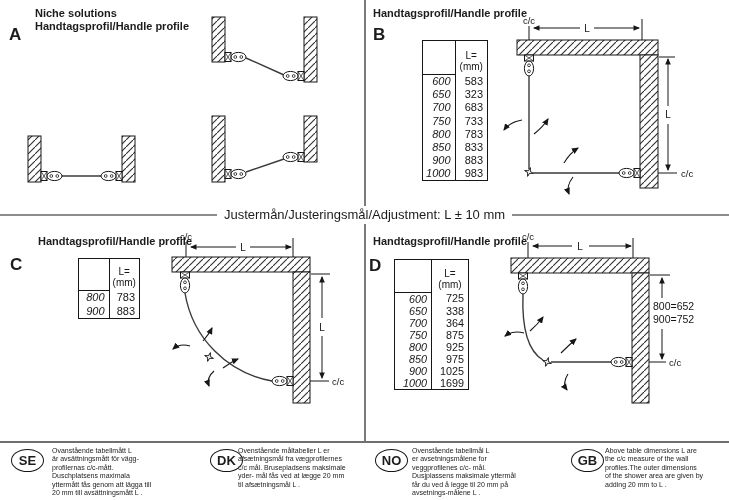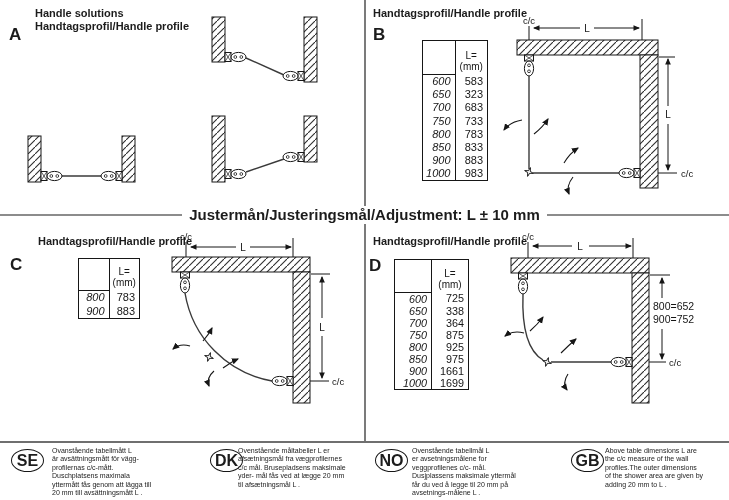--- a/index.html
+++ b/index.html
@@ -5,21 +5,21 @@
   html,body{margin:0;padding:0;background:#e8e8e8;}
   #canvas{
     position:relative;width:729px;height:500px;background:#ffffff;
     font-family:"Liberation Sans",sans-serif;color:#1c1c1c;overflow:hidden;
   }
   
   .vdiv{position:absolute;left:364px;width:2px;background:#7b7b7b;}
   .hline{height:2px;background:#8c8c8c;flex:1;}
   #adjust-band{position:absolute;top:206px;left:0;width:729px;height:17px;
     display:flex;align-items:center;gap:7px;}
-  #adjust-band .band-label{font-weight:bold;font-size:15px;white-space:nowrap;}
+  #adjust-band .band-label{font-weight:normal;font-size:13px;white-space:nowrap;}
   #bottom-rule{position:absolute;top:441px;left:0;width:729px;height:2px;background:#6f6f6f;}
   
   .sec-letter{position:absolute;font-weight:bold;font-size:17px;}
   .sec-title{position:absolute;font-weight:bold;font-size:11px;line-height:13px;white-space:nowrap;}
   
   .dim-table{position:absolute;border-collapse:collapse;background:#fff;
     border:1.4px solid #161616;table-layout:fixed;}
   .dim-table th,.dim-table td{padding:0;font-weight:normal;color:#161616;}
   .dim-table .h1{border-right:1.4px solid #161616;border-bottom:1.4px solid #161616;}
   .dim-table .h2{font-size:10px;line-height:10.5px;text-align:center;vertical-align:bottom;padding-bottom:2px;}
@@ -36,21 +36,21 @@
   .tbl-d .h1,.tbl-d .h2{height:30px;width:35px;}
   
   svg.diagram{position:absolute;}
   svg text{font-family:"Liberation Sans",sans-serif;fill:#161616;}
   .lbl{font-size:10px;}
   .lbl-cc{font-size:9.5px;}
   .lbl-note{font-size:10.5px;}
   
   .badge{position:absolute;width:31px;height:21px;border:1.8px solid #161616;
     border-radius:50%;display:flex;align-items:center;justify-content:center;
-    font-weight:bold;font-size:16px;top:449px;background:#fff;}
+    font-weight:bold;font-size:13px;top:449px;background:#fff;}
   .foot-text{position:absolute;top:447px;font-size:7px;line-height:8.4px;
     white-space:pre-line;color:#222;}
 </style>
 </head>
 <body>
 
 <div id="canvas">
 
   <svg width="0" height="0" style="position:absolute" aria-hidden="true">
     <defs>
@@ -78,21 +78,21 @@
   <div class="vdiv" style="top:224px;height:217px"></div>
   <div id="adjust-band">
     <div class="hline"></div>
     <span class="band-label">Justermån/Justeringsmål/Adjustment: L ± 10 mm</span>
     <div class="hline"></div>
   </div>
   <div id="bottom-rule"></div>
 
   <div class="sec-letter" style="left:9px;top:25px">A</div>
   <div class="sec-title" style="left:35px;top:7px">
-    <div>Handle solutions</div>
+    <div>Niche solutions</div>
     <div>Handtagsprofil/Handle profile</div>
   </div>
 
   <svg class="diagram" style="left:0;top:0" width="364" height="205" viewBox="0 0 364 205">
 
     <g>
       <rect x="212" y="17" width="13" height="45" fill="url(#hatch)" stroke="#161616"></rect>
       <rect x="304" y="17" width="13" height="65" fill="url(#hatch)" stroke="#161616"></rect>
       <line x1="246" y1="58" x2="284" y2="75" stroke="#3a3a3a" stroke-width="1.4"></line>
       <use href="#prof-h" transform="translate(225,57)"></use>
@@ -274,21 +274,21 @@
         <tr>
           <td>800</td>
           <td>925</td>
         </tr>
         <tr>
           <td>850</td>
           <td>975</td>
         </tr>
         <tr>
           <td>900</td>
-          <td>1661</td>
+          <td>1025</td>
         </tr>
         <tr>
           <td>1000</td>
           <td>1699</td>
         </tr>
       </tbody>
   </table>
 
   <svg class="diagram" style="left:365px;top:225px" width="364" height="215" viewBox="365 225 364 215">
     <rect x="511" y="258" width="138" height="15" fill="url(#hatch)" stroke="#161616"></rect>

